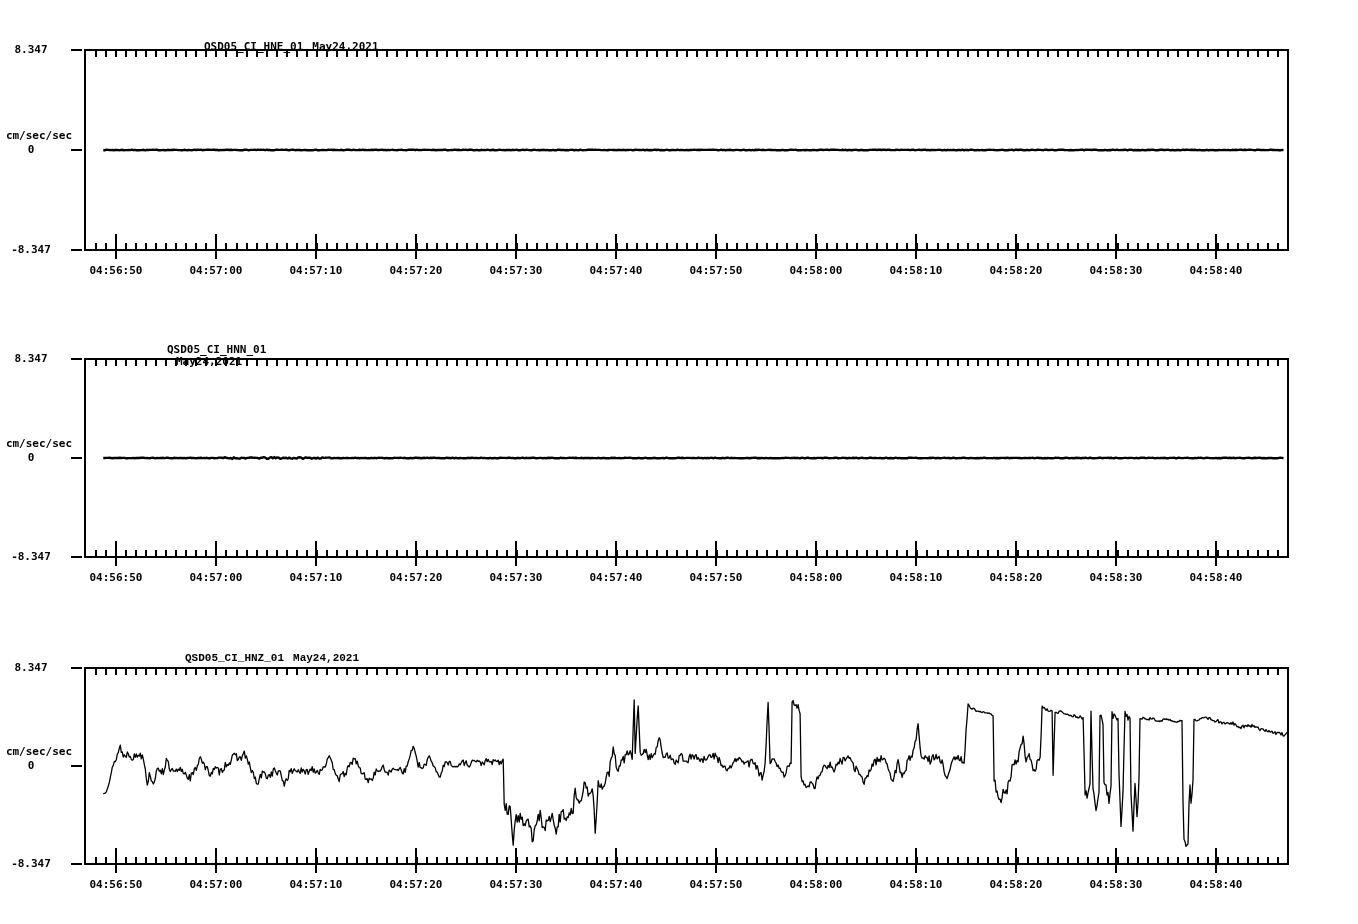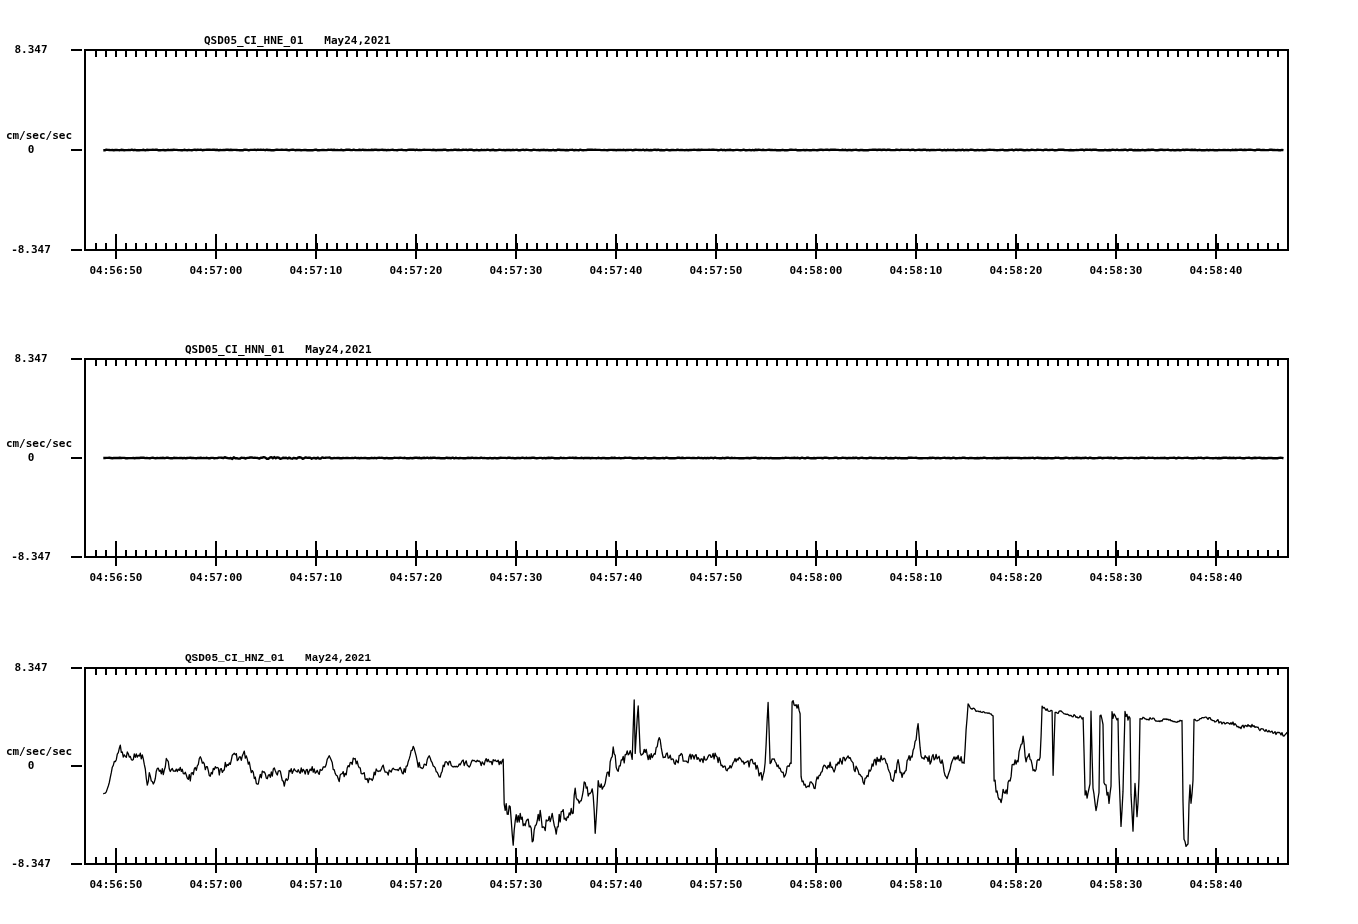--- a/index.html
+++ b/index.html
@@ -4,24 +4,24 @@
 <style>
   html,body{margin:0;padding:0;background:#ffffff;}
   .page{
     position:relative;width:1358px;height:924px;background:#ffffff;overflow:hidden;
     font-family:"DejaVu Sans Mono","Liberation Mono",monospace;
     font-weight:bold;color:#000;
   }
   .page svg{position:absolute;left:0;top:0;}
   .lbl{position:absolute;font-size:11px;line-height:12px;white-space:pre;}
   .ttl{display:flex;}
-  .ttl .dt{margin-left:21px;}
+  .ttl .dt{margin-left:9px;}
   .ralign{text-align:center;}
   
-  .ttl0{left:185px;top:35px;padding-left:19px;}   .ttl1{left:185px;top:344px;}  .ttl2{left:185px;top:652px;font-family:Liberation Mono, monospace;}
+  .ttl0{left:185px;top:41px;padding-left:19px;}   .ttl1{left:167px;top:344px;flex-direction:column;}  .ttl2{left:185px;top:652px;font-family:Liberation Mono, monospace;}
   .yt0{left:0;width:62px;top:44px;}   .yt1{left:0;width:62px;top:353px;}  .yt2{left:0;width:62px;top:662px;}
   .yu0{left:0;width:78px;top:130px;}  .yu1{left:0;width:78px;top:438px;}  .yu2{left:0;width:78px;top:746px;}
   .y00{left:0;width:62px;top:144px;}  .y01{left:0;width:62px;top:452px;}  .y02{left:0;width:62px;top:760px;}
   .yb0{left:0;width:62px;top:244px;}  .yb1{left:0;width:62px;top:551px;}  .yb2{left:0;width:62px;top:858px;}
 </style>
 </head>
 <body>
 
 <div class="page">
 

